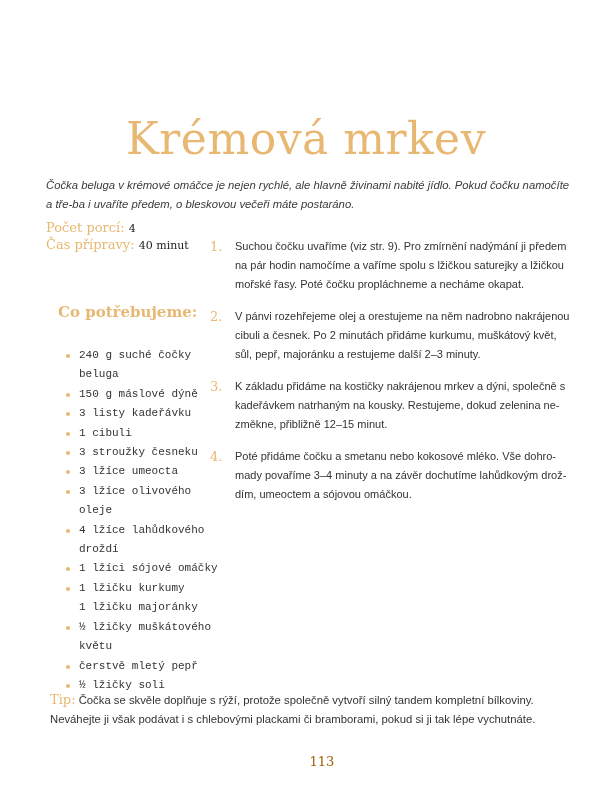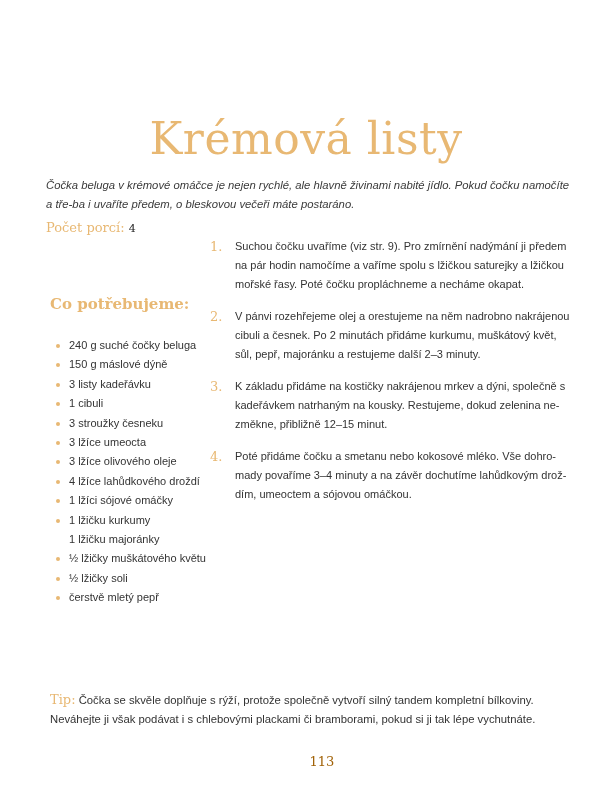--- a/index.html
+++ b/index.html
@@ -2,61 +2,65 @@
 <html><head>
 <meta charset="utf-8">
 <style>
   html, body { margin: 0; padding: 0; background: #ffffff; }
   body { width: 612px; height: 800px; position: relative; overflow: hidden; font-family: "Liberation Sans", sans-serif; color: #333; }
   .title { position: absolute; top: 84px; left: 0; width: 612px; text-align: center; font-family: "DejaVu Serif", serif; font-size: 44px; color: #e8b873; font-weight: normal; letter-spacing: 0.5px; }
   .intro { position: absolute; top: 176px; left: 46px; width: 530px; font-style: italic; font-size: 11.3px; line-height: 19px; color: #3a3a3a; }
   .meta { position: absolute; top: 220px; left: 46px; font-family: "DejaVu Serif", serif; font-size: 13px; line-height: 16px; color: #e8b873; }
   .meta .val { color: #222; font-size: 11px; }
   .needs { position: absolute; top: 291px; left: 46px; font-family: "DejaVu Serif", serif; font-weight: bold; font-size: 15px; color: #e8b873; }
-  .ingredients { position: absolute; top: 328px; left: 46px; width: 165px; margin: 8px; padding: 0; list-style: none; font-size: 11px; line-height: 19.4px; color: #333; }
+  .ingredients { position: absolute; top: 328px; left: 46px; width: 165px; margin: 18px; padding: 0; list-style: none; font-size: 11px; line-height: 19.4px; color: #333; font-family: Liberation Mono, monospace; }
   .ingredients li { position: relative; padding-left: 15px; }
   .ingredients li .bullet { position: absolute; left: 2px; top: 8px; width: 4px; height: 4px; border-radius: 50%; background: #e8b873; }
   .steps { position: absolute; top: 237px; left: 210px; width: 365px; margin: 0; padding: 0; list-style: none; font-size: 11px; line-height: 19px; color: #333; }
   .steps li { position: relative; padding-left: 25px; margin-bottom: 13px; }
   .steps .num { position: absolute; left: 0; top: 0; font-family: "DejaVu Serif", serif; font-size: 13px; color: #e8b873; }
   .tip { position: absolute; top: 686px; left: 46px; width: 530px; font-size: 11.3px; line-height: 19px; color: #333; }
   .tip .tip-label { font-family: "DejaVu Serif", serif; font-size: 13px; color: #e8b873; }
   .page-num { position: absolute; top: 754px; left: 16px; width: 612px; text-align: center; font-family: "DejaVu Serif", serif; font-size: 13px; color: #a16207; }
 </style>
 </head>
 <body>
 
-<h1 class="title">Krémová listy</h1>
+<h1 class="title">Krémová mrkev</h1>
 
 <p class="intro" style="margin:0">Čočka beluga v krémové omáčce je nejen rychlé, ale hlavně živinami nabité jídlo. Pokud čočku namočíte a tře-ba i uvaříte předem, o bleskovou večeři máte postaráno.</p>
 
 <div class="meta">
   <div>
     <span>Počet porcí:</span>
     <span class="val">4</span>
   </div>
+  <div>
+    <span>Čas přípravy:</span>
+    <span class="val">40 minut</span>
+  </div>
 </div>
 
-<h2 class="needs" style="margin:4px">Co potřebujeme:</h2>
+<h2 class="needs" style="margin:12px">Co potřebujeme:</h2>
 
 <ul class="ingredients">
   <li><span class="bullet"></span><span>240 g suché čočky beluga</span></li>
   <li><span class="bullet"></span><span>150 g máslové dýně</span></li>
   <li><span class="bullet"></span><span>3 listy kadeřávku</span></li>
   <li><span class="bullet"></span><span>1 cibuli</span></li>
   <li><span class="bullet"></span><span>3 stroužky česneku</span></li>
   <li><span class="bullet"></span><span>3 lžíce umeocta</span></li>
   <li><span class="bullet"></span><span>3 lžíce olivového oleje</span></li>
   <li><span class="bullet"></span><span>4 lžíce lahůdkového droždí</span></li>
   <li><span class="bullet"></span><span>1 lžíci sójové omáčky</span></li>
   <li><span class="bullet"></span><span>1 lžičku kurkumy</span></li>
   <li class="nob"><span>1 lžičku majoránky</span></li>
   <li><span class="bullet"></span><span>½ lžičky muškátového květu</span></li>
+  <li><span class="bullet"></span><span>čerstvě mletý pepř</span></li>
   <li><span class="bullet"></span><span>½ lžičky soli</span></li>
-  <li><span class="bullet"></span><span>čerstvě mletý pepř</span></li>
 </ul>
 
 <ol class="steps">
   <li><span class="num">1.</span><span>Suchou čočku uvaříme (viz str. 9). Pro zmírnění nadýmání ji předem na pár hodin namočíme a vaříme spolu s lžičkou saturejky a lžičkou mořské řasy. Poté čočku propláchneme a necháme okapat.</span></li>
   <li><span class="num">2.</span><span>V pánvi rozehřejeme olej a orestujeme na něm nadrobno nakrájenou cibuli a česnek. Po 2 minutách přidáme kurkumu, muškátový květ, sůl, pepř, majoránku a restujeme další 2–3 minuty.</span></li>
   <li><span class="num">3.</span><span>K základu přidáme na kostičky nakrájenou mrkev a dýni, společně s kadeřávkem natrhaným na kousky. Restujeme, dokud zelenina ne-změkne, přibližně 12–15 minut.</span></li>
   <li><span class="num">4.</span><span>Poté přidáme čočku a smetanu nebo kokosové mléko. Vše dohro-mady povaříme 3–4 minuty a na závěr dochutíme lahůdkovým drož-dím, umeoctem a sójovou omáčkou.</span></li>
 </ol>
 
 <p class="tip" style="margin:4px">

